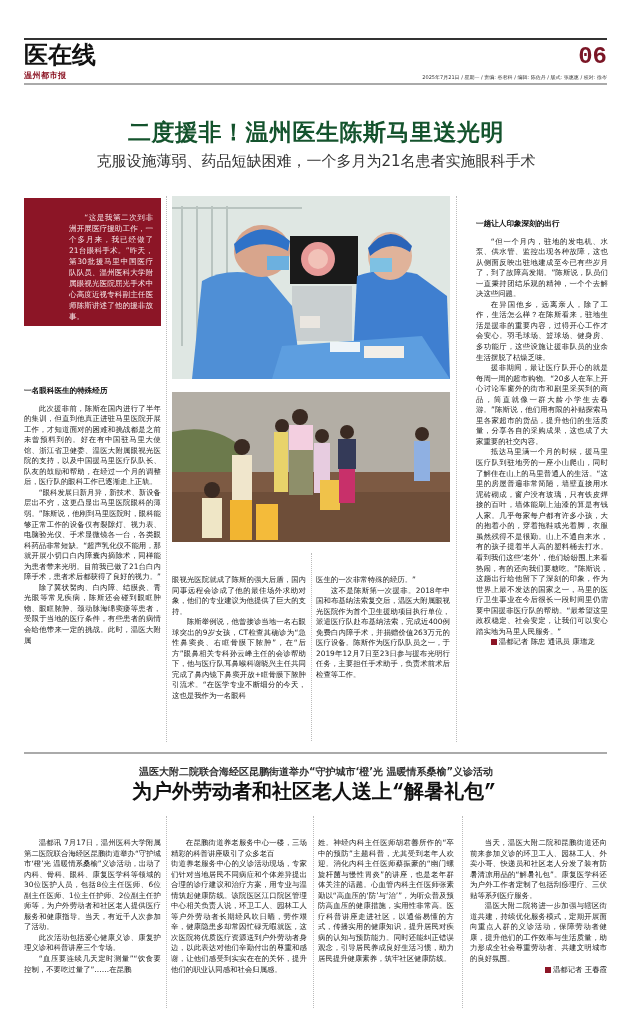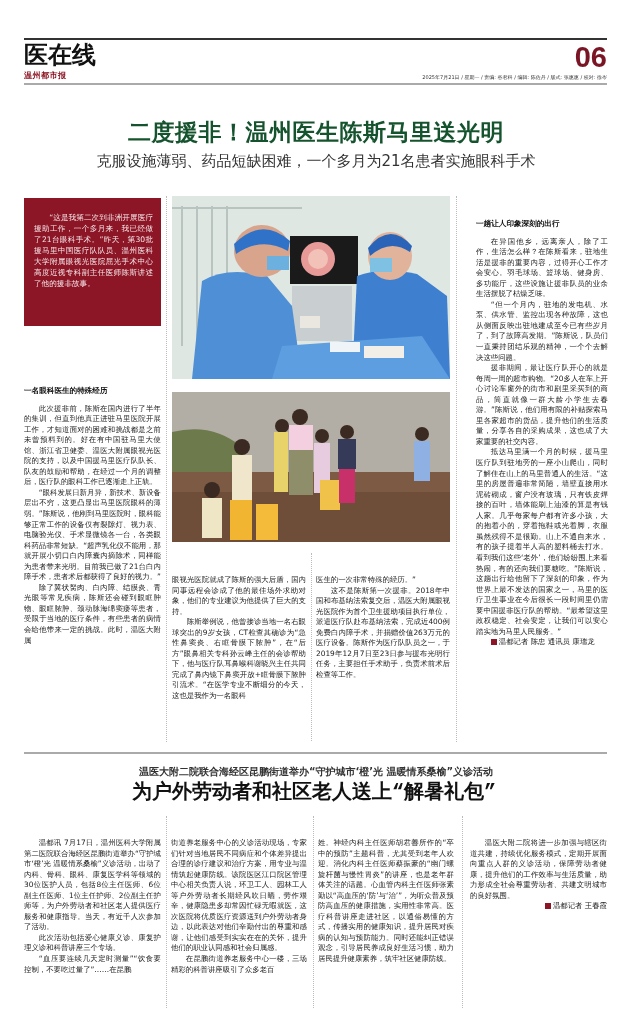--- a/index.html
+++ b/index.html
@@ -3,31 +3,31 @@
 <meta charset="utf-8">
 <style>
   * { margin: 0; padding: 0; box-sizing: border-box; }
   html, body { width: 632px; height: 1024px; background: #ffffff; overflow: hidden; }
   body { position: relative; font-family: "DejaVu Sans", sans-serif; color: #1a1a1a; }
 
   
   .top-rule { position: absolute; left: 24px; top: 38px; width: 583px; height: 2px; background: #333; }
   .section-title { position: absolute; left: 24px; top: 40px; font-family: "DejaVu Serif", serif; font-size: 24px; font-weight: bold; color: #111; letter-spacing: 0px; line-height: 30px; }
   .paper-name { position: absolute; left: 24px; top: 70px; font-family: "DejaVu Serif", serif; font-size: 8px; font-weight: bold; color: #8a1020; letter-spacing: 0.5px; }
-  .page-num { position: absolute; right: 25px; top: 42px; font-family: Liberation Sans, sans-serif; font-size: 29px; font-weight: bold; color: #7a1525; line-height: 30px; }
+  .page-num { position: absolute; right: 25px; top: 42px; font-family: Liberation Mono, monospace; font-size: 24px; font-weight: bold; color: #7a1525; line-height: 30px; }
   .dateline { position: absolute; right: 25px; top: 74px; font-size: 5px; color: #333; white-space: nowrap; }
   .head-rule { position: absolute; left: 24px; top: 83px; width: 583px; height: 2px; background: #aaa; }
 
   
   .headline { position: absolute; left: 0; width: 632px; top: 118px; text-align: center; font-family: "DejaVu Serif", serif; font-weight: bold; font-size: 23px; line-height: 28px; color: #14532d; letter-spacing: 0.5px; }
   .subhead { position: absolute; left: 0; width: 632px; top: 152px; text-align: center; font-size: 15px; line-height: 18px; color: #333; }
 
   
   .pullquote { position: absolute; left: 24px; top: 198px; width: 137px; height: 128px; background: #8c1526; padding: 14px 8px 8px 10px; color: #f6e6e8; font-size: 7.6px; line-height: 11px; }
-  .pullquote p { text-indent: 2em; text-align: justify; }
+  .pullquote p { text-indent: 2em; text-align: justify; margin-left: 35px; }
 
   
   .col { position: absolute; font-size: 7.4px; line-height: 10.55px; color: #222; text-align: justify; margin-top: 22px; }
   .col p { text-indent: 2em; }
   .col .sechead { text-indent: 0; font-family: "DejaVu Serif", serif; font-weight: bold; font-size: 7.6px; margin-bottom: 7px; color: #111; }
   .vrule { position: absolute; width: 0; border-left: 1px dotted #bbb; }
 
   
   .photo { position: absolute; overflow: hidden; }
   .photo-surgery { left: 172px; top: 196px; width: 278px; height: 183px; background: linear-gradient(180deg, #d9e4df 0%, #cfdad5 40%, #9cb4cc 60%, #3a78c2 100%); }
@@ -131,46 +131,47 @@
 <div class="vrule" style="left:311px; top:553px; height:188px;"></div>
 
 <div class="col" style="left:316px; top:553px; width:134px;">
   <p style="text-indent:0">医生的一次非常特殊的经历。”</p>
   <p>这不是陈斯第一次援非。2018年中国和布基纳法索复交后，温医大附属眼视光医院作为首个卫生援助项目执行单位，派遣医疗队赴布基纳法索，完成近400例免费白内障手术，并捐赠价值263万元的医疗设备。陈斯作为医疗队队员之一，于2019年12月7日至23日参与援布光明行任务，主要担任手术助手，负责术前术后检查等工作。</p>
 </div>
 <div class="vrule" style="left:456px; top:196px; height:546px;"></div>
 
 <div class="col" style="left:476px; top:197px; width:132px;">
   <div class="sechead">一趟让人印象深刻的出行</div>
+  <p>“但一个月内，驻地的发电机、水泵、供水管、监控出现各种故障，这也从侧面反映出驻地建成至今已有些岁月了，到了故障高发期。”陈斯说，队员们一直秉持团结乐观的精神，一个个去解决这些问题。</p>
   <p>在异国他乡，远离亲人，除了工作，生活怎么样？在陈斯看来，驻地生活是援非的重要内容，过得开心工作才会安心。羽毛球场、篮球场、健身房、多功能厅，这些设施让援非队员的业余生活摆脱了枯燥乏味。</p>
-  <p>“但一个月内，驻地的发电机、水泵、供水管、监控出现各种故障，这也从侧面反映出驻地建成至今已有些岁月了，到了故障高发期。”陈斯说，队员们一直秉持团结乐观的精神，一个个去解决这些问题。</p>
   <p>援非期间，最让医疗队开心的就是每周一周的超市购物。“20多人在车上开心讨论车窗外的街市和剧里采买到的商品，简直就像一群大龄小学生去春游。”陈斯说，他们用有限的补贴探索马里各家超市的货品，提升他们的生活质量，分享各自的采购成果，这也成了大家重要的社交内容。</p>
   <p>抵达马里满一个月的时候，援马里医疗队到驻地旁的一座小山爬山，同时了解住在山上的马里普通人的生活。“这里的房屋普遍非常简陋，墙壁直接用水泥砖砌成，窗户没有玻璃，只有铁皮焊接的百叶，墙体能刷上油漆的算是有钱人家。几乎每家每户都有许多小孩，大的抱着小的，穿着拖鞋或光着脚，衣服虽然残得不是很勤。山上不通自来水，有的孩子提着半人高的塑料桶去打水。看到我们这些‘老外’，他们纷纷围上来看热闹，有的还向我们要糖吃。”陈斯说，这趟出行给他留下了深刻的印象，作为世界上最不发达的国家之一，马里的医疗卫生事业在今后很长一段时间里仍需要中国援非医疗队的帮助。“最希望这里政权稳定、社会安定，让我们可以安心踏实地为马里人民服务。”</p>
   <p class="byline"><span class="mark"></span><span>温都记者 陈忠 通讯员 康瑞龙</span></p>
 </div>
 
 <div class="mid-rule"></div>
 
 <div class="headline2-kicker">温医大附二院联合海经区昆鹏街道举办“守护城市‘橙’光 温暖情系桑榆”义诊活动</div>
 <div class="headline2">为户外劳动者和社区老人送上“解暑礼包”</div>
 
 <div class="col" style="left:24px; top:816px; width:137px;">
   <p>温都讯 7月17日，温州医科大学附属第二医院联合海经区昆鹏街道举办“守护城市‘橙’光 温暖情系桑榆”义诊活动，出动了内科、骨科、眼科、康复医学科等领域的30位医护人员，包括8位主任医师、6位副主任医师、1位主任护师、2位副主任护师等，为户外劳动者和社区老人提供医疗服务和健康指导。当天，有近千人次参加了活动。</p>
   <p>此次活动包括爱心健康义诊、康复护理义诊和科普讲座三个专场。</p>
   <p>“血压要连续几天定时测量”“饮食要控制，不要吃过量了”……在昆鹏</p>
 </div>
 <div class="vrule" style="left:166px; top:816px; height:192px;"></div>
 
 <div class="col" style="left:171px; top:816px; width:136px;">
+  <p>在昆鹏街道养老服务中心一楼，三场精彩的科普讲座吸引了众多老百</p>
   <p style="text-indent:0">街道养老服务中心的义诊活动现场，专家们针对当地居民不同病症和个体差异提出合理的诊疗建议和治疗方案，用专业与温情筑起健康防线。该院医区江口院区管理中心相关负责人说，环卫工人、园林工人等户外劳动者长期经风吹日晒，劳作艰辛，健康隐患多却常因忙碌无暇就医，这次医院将优质医疗资源送到户外劳动者身边，以此表达对他们辛勤付出的尊重和感谢，让他们感受到实实在在的关怀，提升他们的职业认同感和社会归属感。</p>
-  <p>在昆鹏街道养老服务中心一楼，三场精彩的科普讲座吸引了众多老百</p>
 </div>
 <div class="vrule" style="left:313px; top:816px; height:192px;"></div>
 
 <div class="col" style="left:318px; top:816px; width:136px;">
   <p style="text-indent:0">姓。神经内科主任医师胡君善所作的“卒中的预防”主题科普，尤其受到老年人欢迎。消化内科主任医师蔡振豪的“幽门螺旋杆菌与慢性胃炎”的讲座，也是老年群体关注的话题。心血管内科主任医师张素勤以“高血压的‘防’与‘治’”，为听众普及预防高血压的健康措施，实用性非常高。医疗科普讲座走进社区，以通俗易懂的方式，传播实用的健康知识，提升居民对疾病的认知与预防能力。同时还能纠正错误观念，引导居民养成良好生活习惯，助力居民提升健康素养，筑牢社区健康防线。</p>
 </div>
 <div class="vrule" style="left:462px; top:816px; height:192px;"></div>
 
 <div class="col" style="left:470px; top:816px; width:137px;">
+  <p>当天，温医大附二院和昆鹏街道还向前来参加义诊的环卫工人、园林工人、外卖小哥、快递员和社区老人分发了装有防暑清凉用品的“解暑礼包”。康复医学科还为户外工作者定制了包括刮痧理疗、三伏贴等系列医疗服务。</p>
   <p>温医大附二院将进一步加强与辖区街道共建，持续优化服务模式，定期开展面向重点人群的义诊活动，保障劳动者健康，提升他们的工作效率与生活质量，助力形成全社会尊重劳动者、共建文明城市的良好氛围。</p>
   <p class="byline" style="text-align:right; text-indent:0;"><span class="mark"></span><span>温都记者 王春霞</span></p>
 </div>
 
 </body></html>

